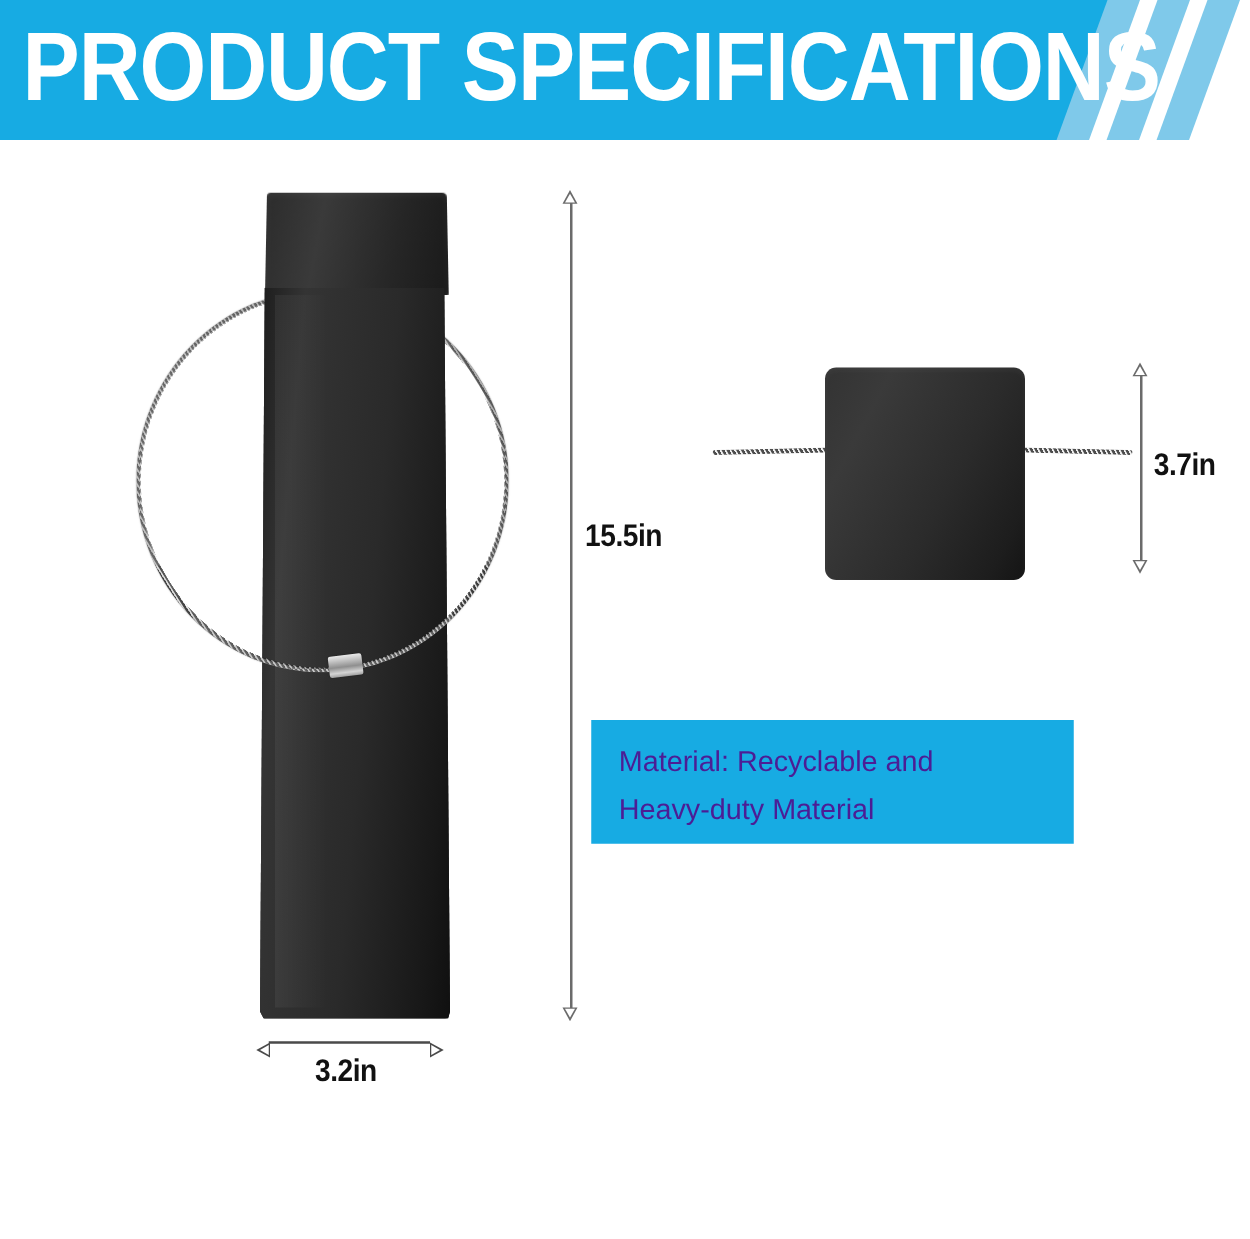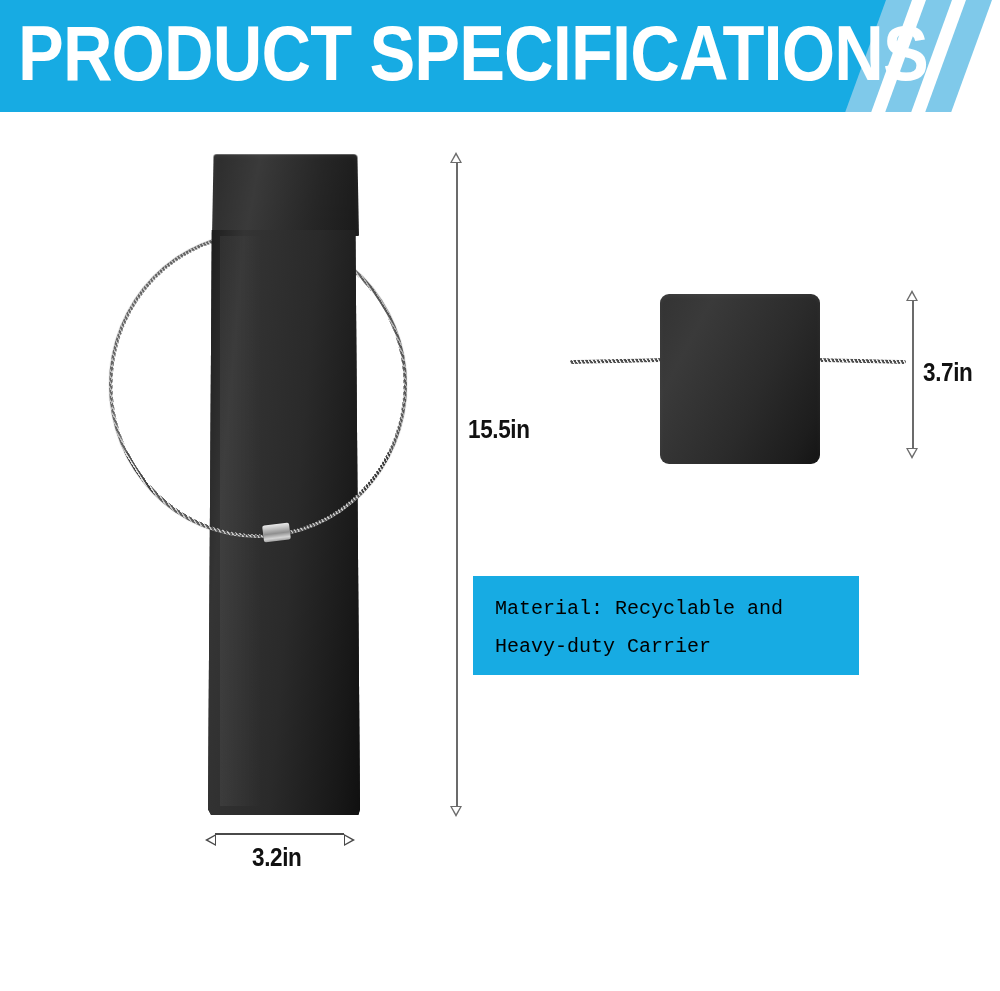--- a/index.html
+++ b/index.html
@@ -328,24 +328,24 @@
   #material-box {
     position: absolute;
     left: 473px;
     top: 576px;
     width: 386px;
     height: 99px;
     background: #17ABE3;
     padding: 14px 0 0 22px;
   }
   #material-box .mat-line {
-    color: #000000;
-    font-size: 20px;
+    color: #4c1d95;
+    font-size: 23px;
     line-height: 38px;
-    font-family: Liberation Mono, monospace;
+    font-family: Liberation Sans, sans-serif;
     white-space: nowrap;
   }
 
   
   #info-panel {
     position: absolute;
     left: 14px;
     top: 896px;
     width: 972px;
     height: 86px;
@@ -409,17 +409,17 @@
 
   <div>
     <div class="dim-line-v" style="left:912px; top:300px; height:152px;"></div>
     <div class="arrow arrow-up" style="left:906px; top:290px;"></div>
     <div class="arrow arrow-down" style="left:906px; top:448px;"></div>
     <div class="dim-label" style="left:923px; top:358px;">3.7in</div>
   </div>
 
   <div id="material-box">
     <div class="mat-line">Material: Recyclable and</div>
-    <div class="mat-line">Heavy-duty Carrier</div>
+    <div class="mat-line">Heavy-duty Material</div>
   </div>
 
 
 </div>
 
 </body></html>

